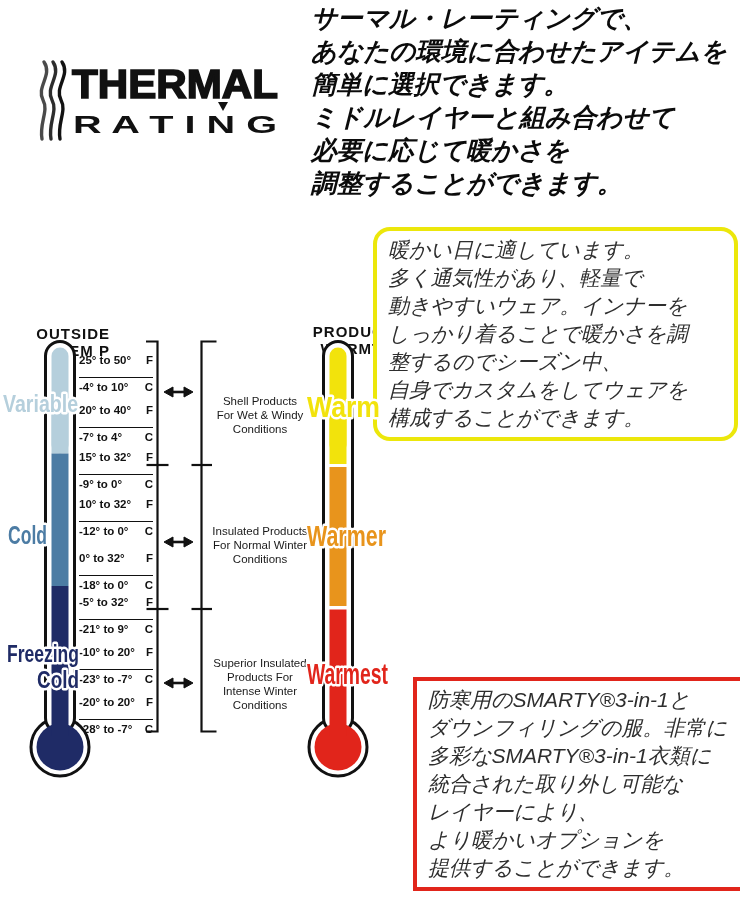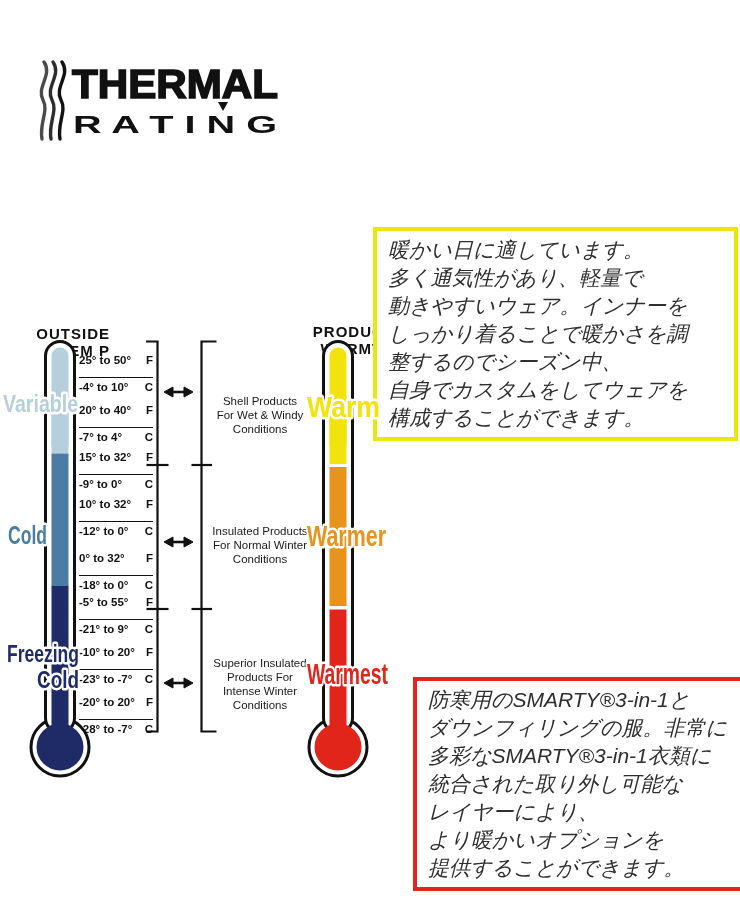--- a/index.html
+++ b/index.html
@@ -25,21 +25,21 @@
   .temp .row.c{padding-top:1px;}
 
   
   .product{left:200px;width:120px;text-align:center;font-size:11.5px;font-weight:normal;
            line-height:14px;color:#1a1a1a;}
 
   
   .desc-box{left:373px;width:365px;box-sizing:border-box;border-style:solid;border-width:4px;
             padding:5px 11px;font-size:21px;line-height:28px;font-style:italic;
             color:#2e2e2e;background:#fff;z-index:1;}
-  .box-warm{top:227px;border-color:#ece70b;}
+  .box-warm{top:227px;border-color:#ece70b;border-radius:17px;}
   .box-warmer{top:453px;border-color:#e8941c;}
   .box-warmest{top:677px;border-color:#e1251b;margin-left:40px;}
 
   .diagram-svg{left:0;top:0;width:740px;height:900px;z-index:5;pointer-events:none;}
   .logo-svg{left:35px;top:45px;width:250px;height:100px;}
 
   svg text.zone-label{font-family:"Liberation Sans","DejaVu Sans",sans-serif;font-weight:bold;
             paint-order:stroke;stroke:#ffffff;stroke-width:5px;stroke-linejoin:round;}
   svg text.logo-text{font-family:"Liberation Sans","DejaVu Sans",sans-serif;fill:#111;}
 </style>
@@ -52,20 +52,26 @@
     <g fill="none" stroke-linecap="round">
       <path d="M9,17 c9,13 -8,25 -1,38 c6,11 -4,23 -1,39" stroke="#4a4a4a" stroke-width="3.4"></path>
       <path d="M18,17 c9,13 -8,25 -1,38 c6,11 -4,23 -1,39" stroke="#2d2d2d" stroke-width="3.4"></path>
       <path d="M27,17 c9,13 -8,25 -1,38 c6,11 -4,23 -1,39" stroke="#121212" stroke-width="3.4"></path>
     </g>
     <text class="logo-text" x="37" y="53" font-size="40" font-weight="bold" stroke="#111" stroke-width="1.6" textLength="206" lengthAdjust="spacingAndGlyphs">THERMAL</text>
     <polygon points="183,57 193,57 188,66" fill="#111"></polygon>
     <text class="logo-text" x="38" y="88" font-size="24" font-weight="bold" textLength="204" lengthAdjust="spacingAndGlyphs">R A T I N G</text>
   </svg>
 
+  <div class="abs intro preline">サーマル・レーティングで、
+あなたの環境に合わせたアイテムを
+簡単に選択できます。
+ミドルレイヤーと組み合わせて
+必要に応じて暖かさを
+調整することができます。</div>
 
   <div class="abs therm-heading heading-left preline">OUTSIDE
 TEM P</div>
   <div class="abs therm-heading heading-right preline">PRODUCT
 WARMTH</div>
 
   <div class="abs temp" style="top:352px">
     <div class="row f">
         <span>25° to 50°</span>
         <span>F</span>
@@ -110,21 +116,21 @@
         <span>0° to 32°</span>
         <span>F</span>
       </div>
     <div class="row c">
         <span>-18° to 0°</span>
         <span>C</span>
       </div>
   </div>
   <div class="abs temp" style="top:594px">
     <div class="row f">
-        <span>-5° to 55°</span>
+        <span>-5° to 32°</span>
         <span>F</span>
       </div>
     <div class="row c">
         <span>-21° to 9°</span>
         <span>C</span>
       </div>
   </div>
   <div class="abs temp" style="top:644px">
     <div class="row f">
         <span>-10° to 20°</span>

